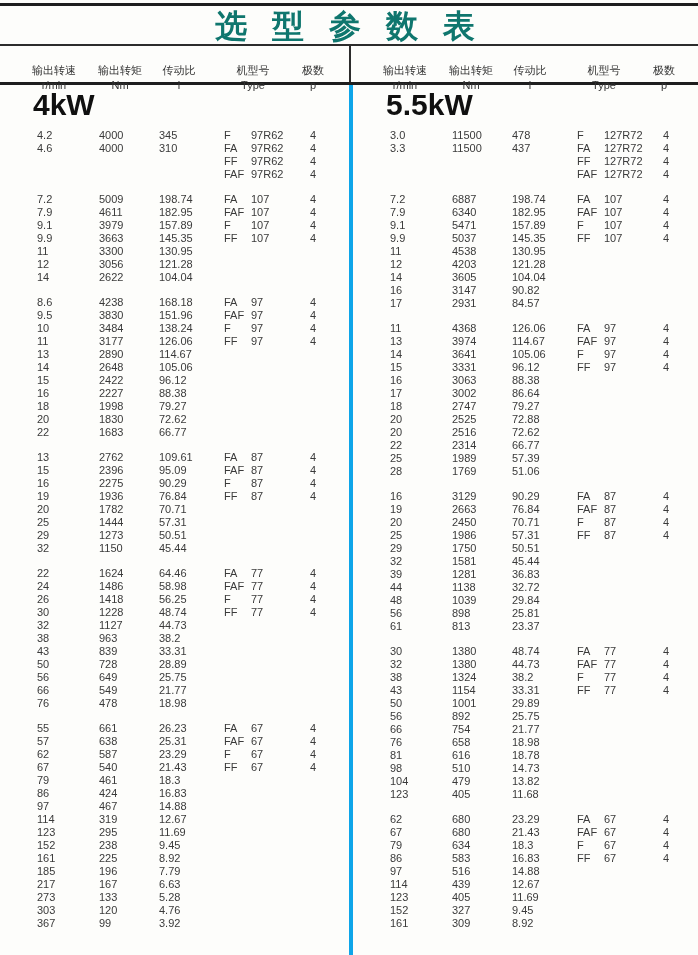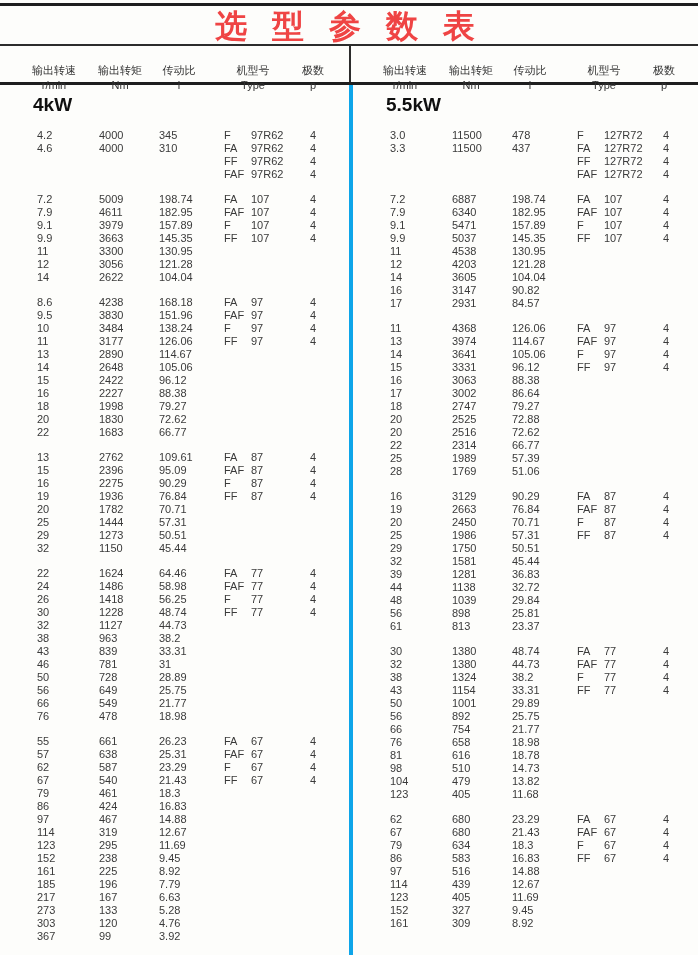--- a/index.html
+++ b/index.html
@@ -15,39 +15,39 @@
     background: #fdfdfb;
     overflow: hidden;
   }
   .top-rule { border-top: 3px solid #1e1e1e; margin-top: 3px; }
   .title {
     margin-top: 2px;
     height: 36px; line-height: 36px;
     text-align: center;
     font-size: 32px; font-weight: 700;
     letter-spacing: 8px;
-    color: #ef4444;
+    color: #0f766e;
     white-space: pre;
   }
   .title-rule { border-top: 2px solid #2c2c2c; }
   .header-row { display: flex; height: 36px; }
   .hhalf { width: 349px; display: flex; padding-top: 17px; flex-shrink: 0; }
   .hhalf.right { border-left: 2px solid #2c2c2c; }
   .hcell { text-align: center; font-size: 11px; line-height: 15px; color: #333; }
   .hc1 { margin-left: 24px; width: 60px; }
   .hc2 { margin-left: 6px;  width: 60px; }
   .hc3 { margin-left: 2px;  width: 54px; }
   .hc4 { margin-left: 18px; width: 58px; }
   .hc5 { margin-left: 4px;  width: 54px; }
   .header-under-rule { border-top: 3px solid #1e1e1e; }
   .content { display: flex; height: 871px; }
   .shalf { width: 349px; flex-shrink: 0; overflow: hidden; }
   .shalf.right { border-left: 4px solid #0ea5e9; }
   .power {
-    font-size: 19px; font-weight: 700; color: #101010;
+    font-size: 30px; font-weight: 700; color: #101010;
     margin: 6px 16px 10px 33px; line-height: 28px;
   }
   .block { margin-bottom: 12px; }
   .row { display: flex; padding-left: 37px; font-size: 11px; line-height: 13px; height: 13px; }
   .cell { display: block; white-space: pre; overflow: visible; }
   .c-speed  { width: 62px; }
   .c-torque { width: 60px; }
   .c-ratio  { width: 65px; }
   .c-type   { width: 27px; }
   .c-model  { width: 59px; }
@@ -409,28 +409,20 @@
           </div>
           <div class="row">
             <span class="cell c-speed">43</span>
             <span class="cell c-torque">839</span>
             <span class="cell c-ratio">33.31</span>
             <span class="cell c-type"></span>
             <span class="cell c-model"></span>
             <span class="cell c-poles"></span>
           </div>
           <div class="row">
-            <span class="cell c-speed">46</span>
-            <span class="cell c-torque">781</span>
-            <span class="cell c-ratio">31</span>
-            <span class="cell c-type"></span>
-            <span class="cell c-model"></span>
-            <span class="cell c-poles"></span>
-          </div>
-          <div class="row">
             <span class="cell c-speed">50</span>
             <span class="cell c-torque">728</span>
             <span class="cell c-ratio">28.89</span>
             <span class="cell c-type"></span>
             <span class="cell c-model"></span>
             <span class="cell c-poles"></span>
           </div>
           <div class="row">
             <span class="cell c-speed">56</span>
             <span class="cell c-torque">649</span>

